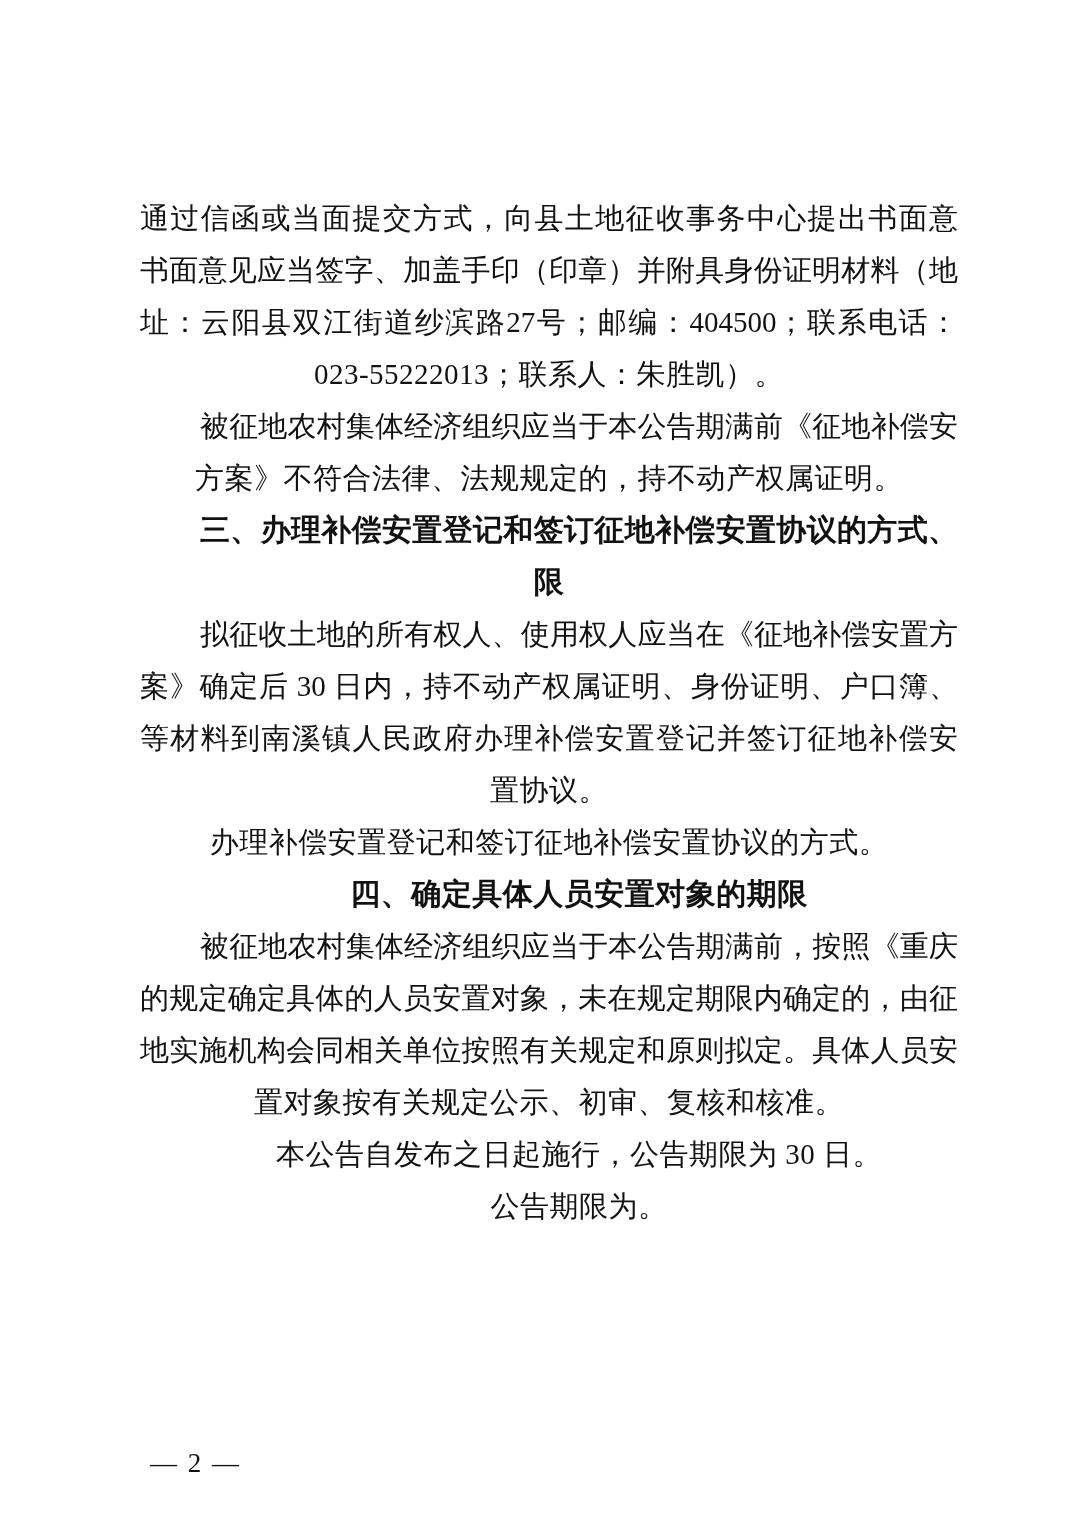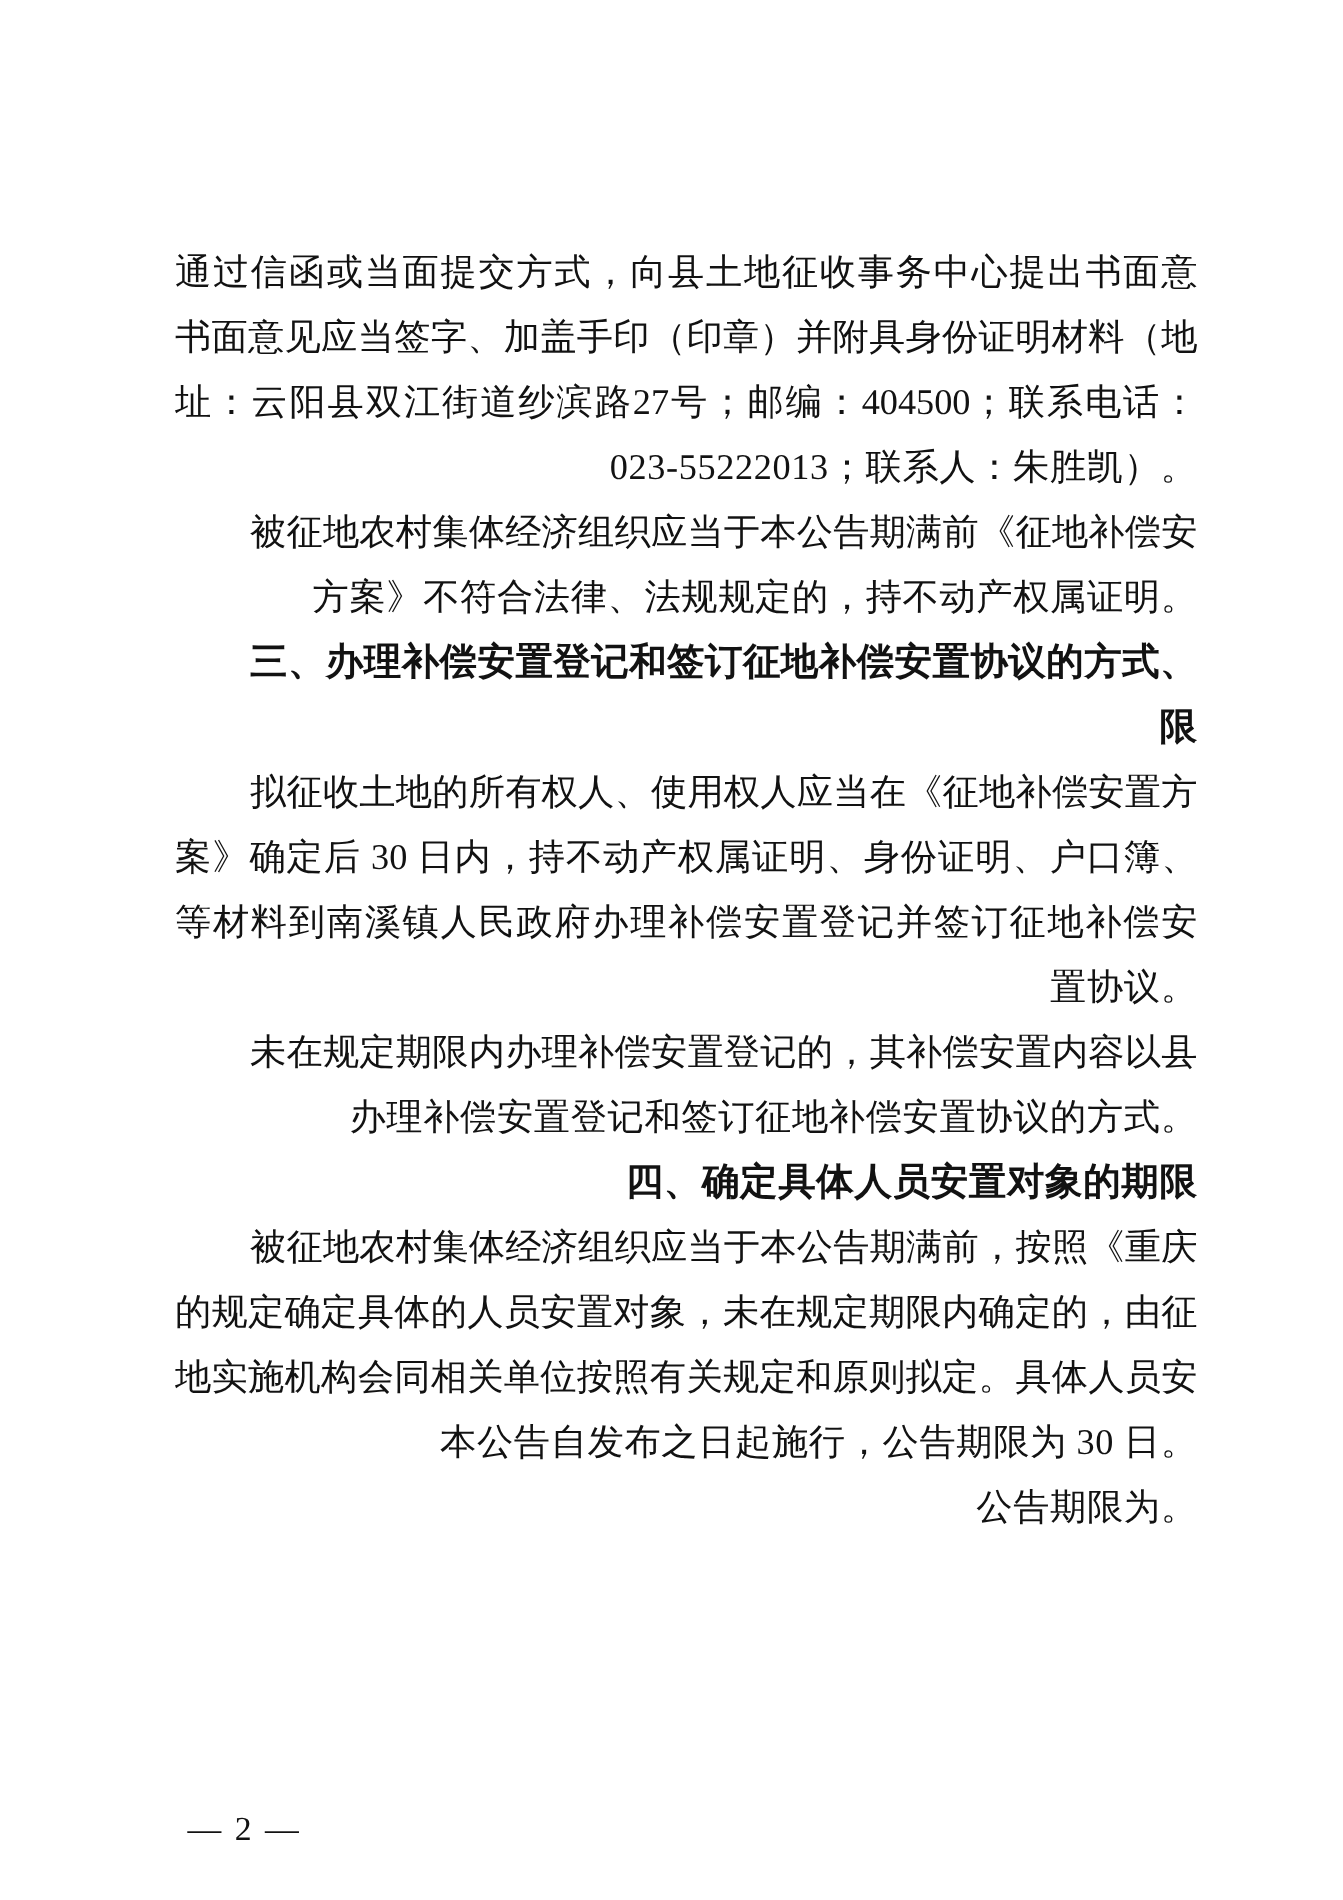--- a/index.html
+++ b/index.html
@@ -29,21 +29,21 @@
   .paragraph {
     margin: 0;
     padding: 0;
   }
   .line {
     font-size: 29px;
     height: 52px;
     line-height: 52px;
     overflow: hidden;
     white-space: nowrap;
-    text-align: right;
+    text-align: center;
     letter-spacing: 0.5px;
   }
   .line.fill {
     white-space: normal;
     text-align: justify;
     text-align-last: justify;
     -moz-text-align-last: justify;
     letter-spacing: 0;
   }
   .line.indent {
@@ -84,30 +84,30 @@
         <div class="line heading indent fill">三、办理补偿安置登记和签订征地补偿安置协议的方式、期</div>
         <div class="line heading">限</div>
       </div>
       <div class="paragraph">
         <div class="line indent fill">拟征收土地的所有权人、使用权人应当在《征地补偿安置方</div>
         <div class="line fill">案》确定后 30 日内，持不动产权属证明、身份证明、户口簿、</div>
         <div class="line fill">等材料到南溪镇人民政府办理补偿安置登记并签订征地补偿安</div>
         <div class="line">置协议。</div>
       </div>
       <div class="paragraph">
-        <div class="line indent fill">未在规定期限内办理补偿安置登记的，其补偿安置内容以县</div>
         <div class="line">办理补偿安置登记和签订征地补偿安置协议的方式。</div>
       </div>
       <div class="paragraph">
         <div class="line heading indent">四、确定具体人员安置对象的期限</div>
       </div>
       <div class="paragraph">
         <div class="line indent fill">被征地农村集体经济组织应当于本公告期满前，按照《重庆</div>
         <div class="line fill">的规定确定具体的人员安置对象，未在规定期限内确定的，由征</div>
         <div class="line fill">地实施机构会同相关单位按照有关规定和原则拟定。具体人员安</div>
+        <div class="line">置对象按有关规定公示、初审、复核和核准。</div>
       </div>
       <div class="paragraph">
         <div class="line indent">本公告自发布之日起施行，公告期限为 30 日。</div>
       </div>
       <div class="paragraph">
         <div class="line indent">公告期限为。</div>
       </div>
     </div>
   <div class="page-number">— 2 —</div>
 </div>

